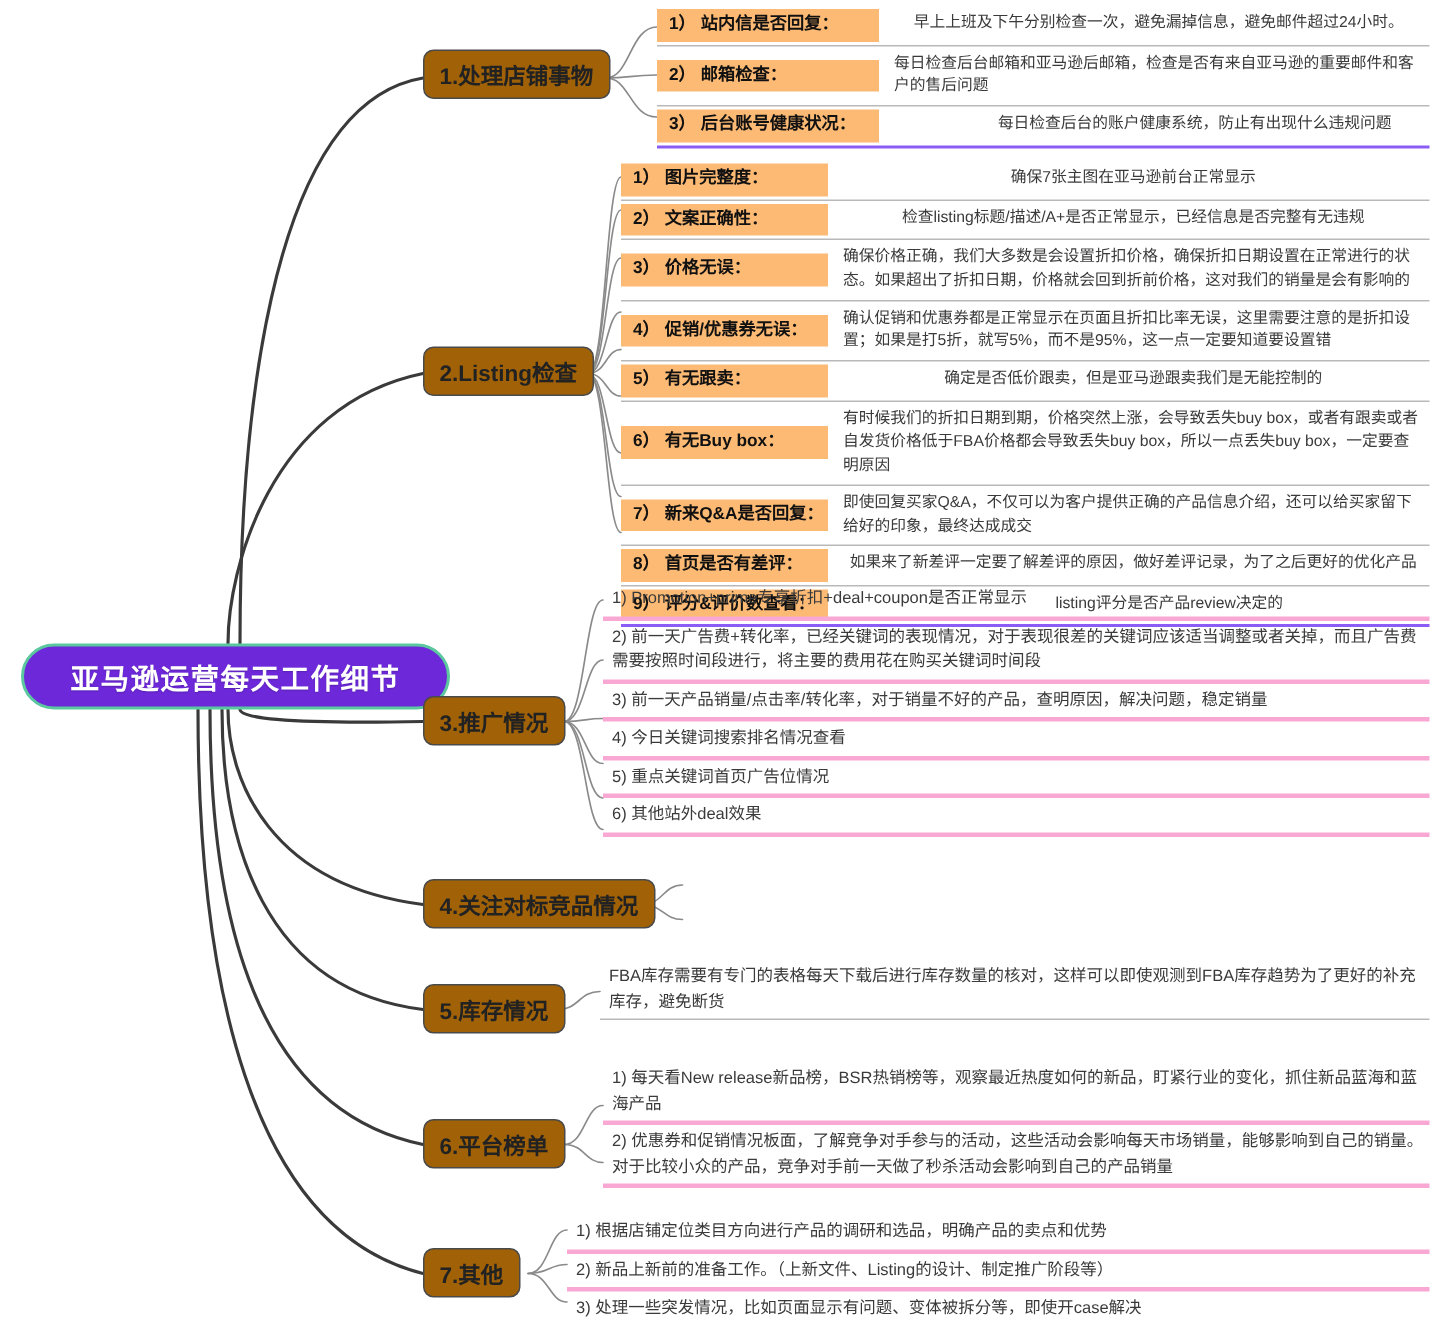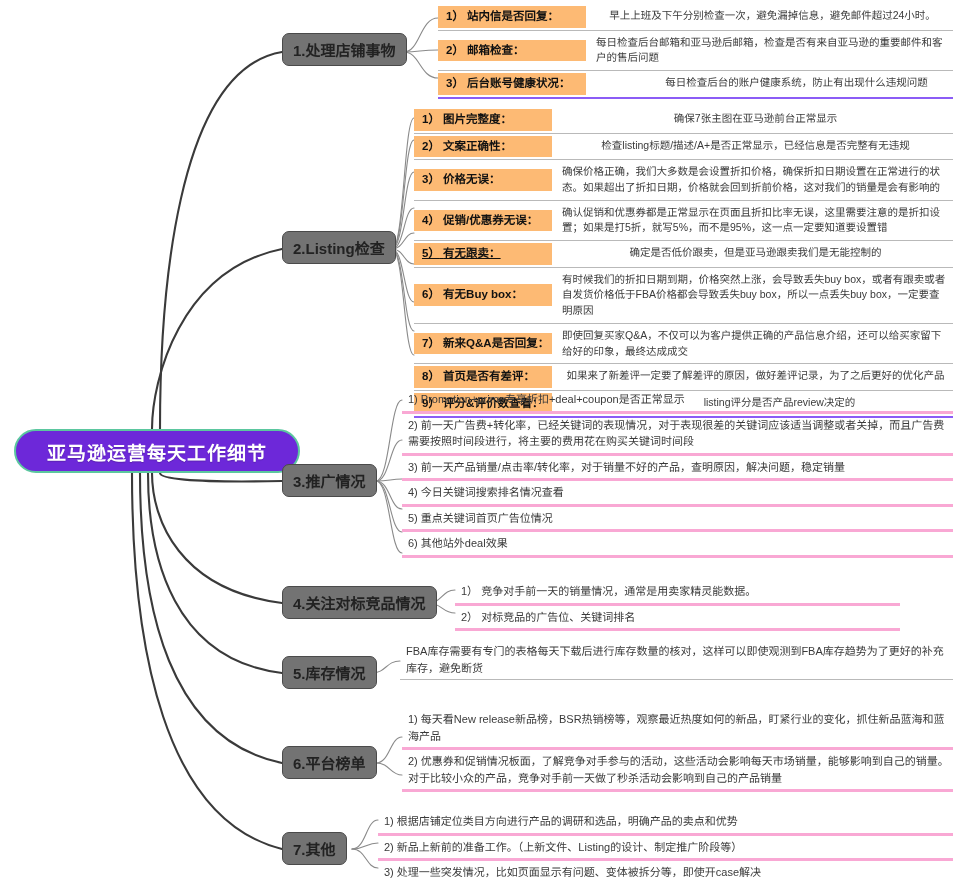--- a/index.html
+++ b/index.html
@@ -27,21 +27,21 @@
     color:#ffffff;
     font-size:19px;font-weight:bold;letter-spacing:1px;
     text-shadow:0 1px 1px rgba(0,0,0,.18);
     z-index:5;
   }
 
   
   .branch{
     position:absolute;
     box-sizing:border-box;
-    background:#737373;
+    background:#a16207;
     border:1.6px solid #4a4a4a;
     border-radius:7px;
     color:#222;
     font-size:15px;font-weight:bold;
     display:flex;align-items:center;justify-content:center;
     padding:5px 10px;
     white-space:nowrap;
     z-index:5;
   }
 
@@ -194,21 +194,21 @@
       <div class="subdesc">确保价格正确，我们大多数是会设置折扣价格，确保折扣日期设置在正常进行的状态。如果超出了折扣日期，价格就会回到折前价格，这对我们的销量是会有影响的</div>
     </div>
     <div class="subrow">
       <div class="sublabel" style="width:122px;align-self:center;">
         <span>4）</span>
         <span>促销/优惠券无误：</span>
       </div>
       <div class="subdesc">确认促销和优惠券都是正常显示在页面且折扣比率无误，这里需要注意的是折扣设置；如果是打5折，就写5%，而不是95%，这一点一定要知道要设置错</div>
     </div>
     <div class="subrow">
-      <div class="sublabel" style="width:122px;text-decoration:underline;">
+      <div class="sublabel" style="width:122px;">
         <span>5）</span>
         <span>有无跟卖：</span>
       </div>
       <div class="subdesc center">确定是否低价跟卖，但是亚马逊跟卖我们是无能控制的</div>
     </div>
     <div class="subrow">
       <div class="sublabel" style="width:122px;align-self:center;">
         <span>6）</span>
         <span>有无Buy box：</span>
       </div>
@@ -263,30 +263,20 @@
     </div>
     <div class="numrow">
       <span>6)</span>
       <span>其他站外deal效果</span>
     </div>
   </div>
 
   <div class="branch" style="left:282px;top:586px;text-align:center;">
     <span>4.关注对标竞品情况</span>
   </div>
-  <div class="subgroup" style="left:455px;top:580px;width:445px;">
-    <div class="numrow">
-      <span>1）</span>
-      <span>竞争对手前一天的销量情况，通常是用卖家精灵能数据。</span>
-    </div>
-    <div class="numrow">
-      <span>2）</span>
-      <span>对标竞品的广告位、关键词排名</span>
-    </div>
-  </div>
 
   <div class="branch" style="left:282px;top:656px;">
     <span>5.库存情况</span>
   </div>
   <div class="subgroup" style="left:400px;top:640px;width:553px;">
     <div class="numrow nb" style="border-bottom:1px solid #b9b9b9;">
       <span>FBA库存需要有专门的表格每天下载后进行库存数量的核对，这样可以即使观测到FBA库存趋势为了更好的补充库存，避免断货</span>
     </div>
   </div>
 

